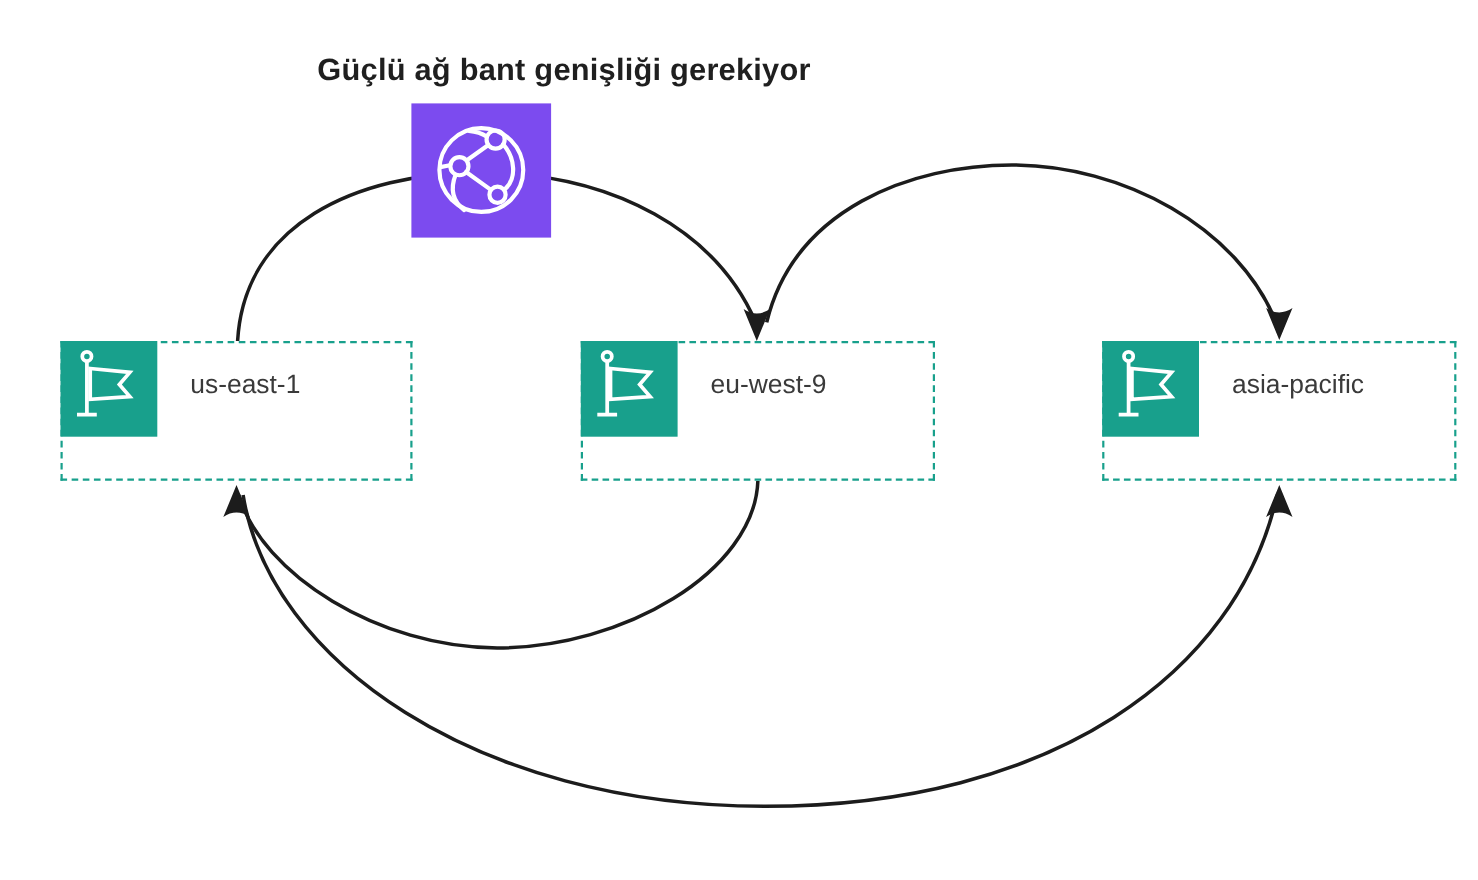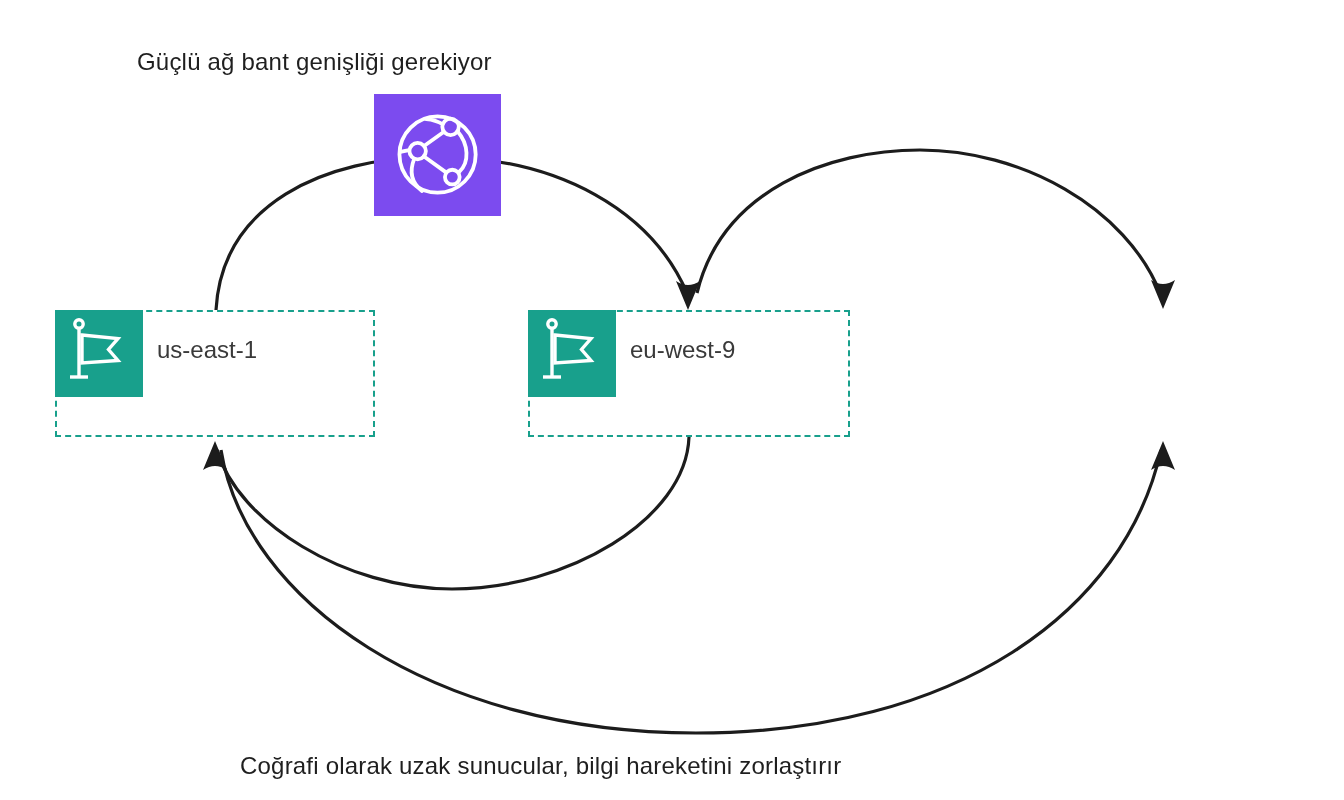--- a/index.html
+++ b/index.html
@@ -25,24 +25,24 @@
     fill: none;
     stroke: var(--edge, #1c1c1c);
     stroke-width: 3.2;
   }
   .arrowhead {
     fill: var(--edge, #1c1c1c);
     stroke: none;
   }
   .caption {
     position: absolute;
-    font-weight: 400;
-    font-size: 24px;
+    font-weight: 700;
+    font-size: 28px;
     color: var(--text, #1f1f1f);
-    text-align: left;
+    text-align: right;
     letter-spacing: 0.2px;
     white-space: nowrap;
   }
   .caption.top {
     left: 137px;
     top: 48px;
     width: 600px;
   }
   .caption.bottom {
     left: 240px;
@@ -74,21 +74,21 @@
     left: -2.5px;
     width: 88px;
     height: 87px;
     background: var(--region-accent, #18a08c);
     display: flex;
     align-items: center;
     justify-content: center;
   }
   .region-label {
     position: absolute;
-    left: 100px;
+    left: 116px;
     top: 24px;
     font-size: 24px;
     color: var(--label-text, #3a3a3a);
     white-space: nowrap;
   }
 </style>
 </head>
 <body>
 
 <div class="canvas">
@@ -143,16 +143,26 @@
       <svg width="88" height="87" viewBox="0 0 88 87" xmlns="http://www.w3.org/2000/svg" fill="none" stroke="#ffffff" stroke-width="3.4">
         <circle cx="24" cy="14" r="4.2"></circle>
         <line x1="24" y1="18.5" x2="24" y2="67"></line>
         <line x1="15" y1="67" x2="33" y2="67"></line>
         <path d="M 27,25 L 63,28.5 L 53.5,39.5 L 63,50.5 L 27,53 Z"></path>
       </svg>
     </div>
     <span class="region-label">eu-west-9</span>
   </div>
 
+  <div class="region-box" style="left:1002px; width:322px;">
+    <div class="flag-square">
+      <svg width="88" height="87" viewBox="0 0 88 87" xmlns="http://www.w3.org/2000/svg" fill="none" stroke="#ffffff" stroke-width="3.4">
+        <circle cx="24" cy="14" r="4.2"></circle>
+        <line x1="24" y1="18.5" x2="24" y2="67"></line>
+        <line x1="15" y1="67" x2="33" y2="67"></line>
+        <path d="M 27,25 L 63,28.5 L 53.5,39.5 L 63,50.5 L 27,53 Z"></path>
+      </svg>
+    </div>
+    <span class="region-label">asia-pacific</span>
+  </div>
 
-  <div class="caption bottom">Coğrafi olarak uzak sunucular, bilgi hareketini zorlaştırır</div>
 
 </div>
 
 </body></html>

